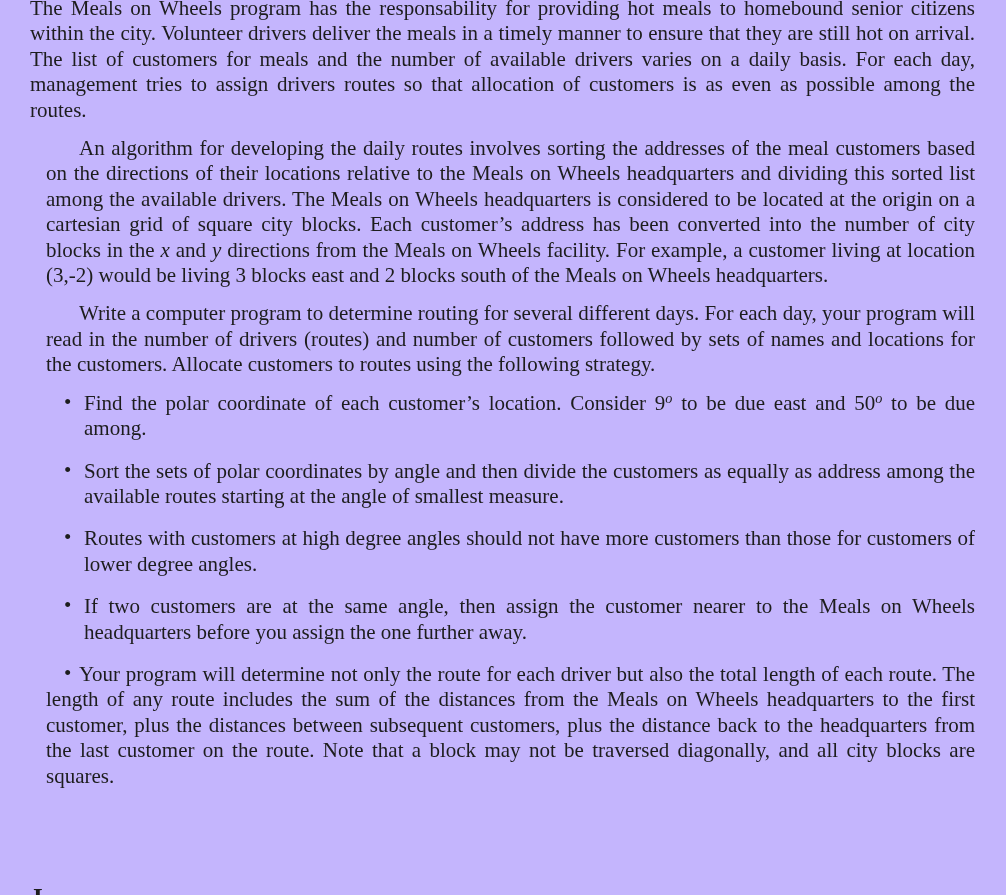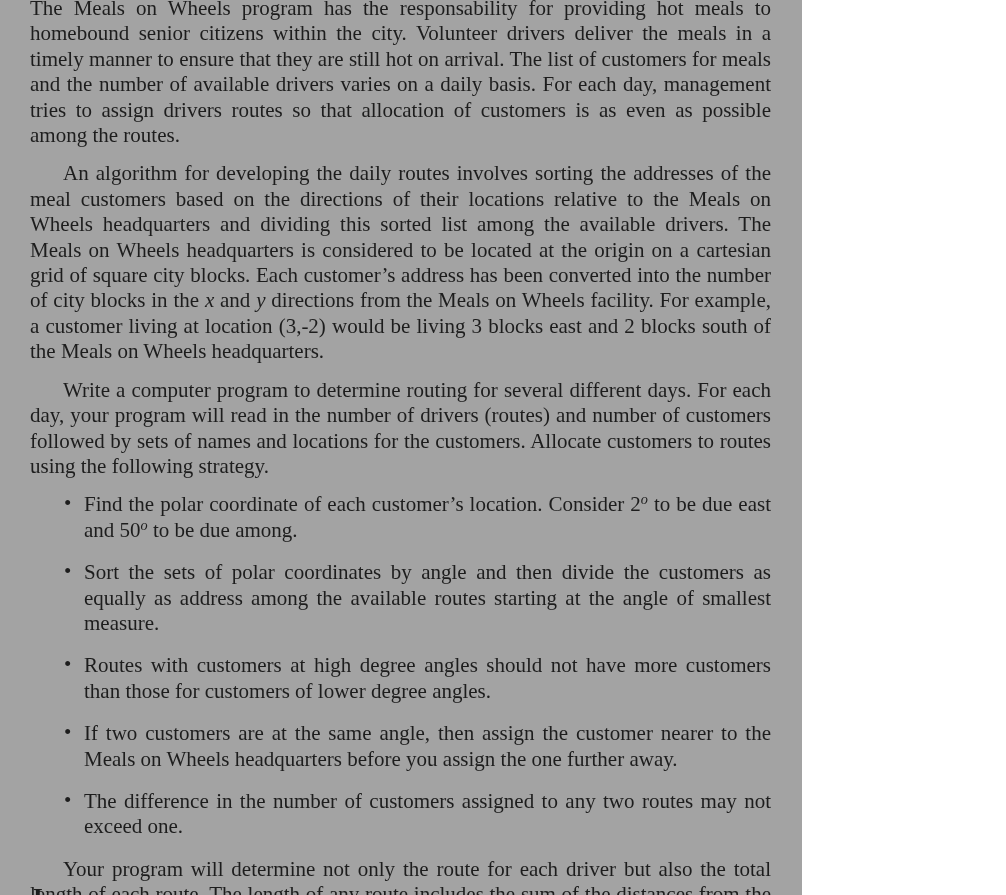--- a/index.html
+++ b/index.html
@@ -1,33 +1,33 @@
 <!DOCTYPE html>
 <html><head>
 <meta charset="utf-8">
 <style>
   html, body { margin: 0; padding: 0; background: #ffffff; }
   .page {
     position: relative;
-    width: 802px;
+    width: 1006px;
     height: 895px;
-    background: #a3a3a3;
+    background: #c4b5fd;
     overflow: hidden;
     font-family: "Liberation Serif", serif;
     font-size: 21px;
     line-height: 25.4px;
     color: #1d1d1d;
   }
   .content {
     padding: 0 31px 0 30px;
     margin-top: -4px;
     text-align: justify;
   }
   p.para { margin: 0 0 13px 0; }
-  p.indent { text-indent: 33px; }
+  p.indent { text-indent: 33px; margin-left: 16px; }
   .math-var { font-style: italic; }
   sup.deg {
     font-style: italic;
     font-size: 68%;
     vertical-align: 0.5em;
     line-height: 0;
   }
   ul.bullets {
     list-style: none;
     margin: 4px 0 17px 0;
@@ -69,33 +69,33 @@
     <p class="para indent">
       <span>An algorithm for developing the daily routes involves sorting the addresses of the meal customers based on the directions of their locations relative to the Meals on Wheels headquarters and dividing this sorted list among the available drivers. The Meals on Wheels headquarters is considered to be located at the origin on a cartesian grid of square city blocks. Each customer’s address has been converted into the number of city blocks in the </span><span class="math-var">x</span><span> and </span><span class="math-var">y</span><span> directions from the Meals on Wheels facility. For example, a customer living at location (3,-2) would be living 3 blocks east and 2 blocks south of the Meals on Wheels headquarters.</span>
     </p>
 
     <p class="para indent">
       <span>Write a computer program to determine routing for several different days. For each day, your program will read in the number of drivers (routes) and number of customers followed by sets of names and locations for the customers. Allocate customers to routes using the following strategy.</span>
     </p>
 
     <ul class="bullets">
       <li>
-        <span class="bullet-dot">•</span><span>Find the polar coordinate of each customer’s location. Consider 2</span><sup class="deg">o</sup><span> to be due east and 50</span><sup class="deg">o</sup><span> to be due among.</span>
+        <span class="bullet-dot">•</span><span>Find the polar coordinate of each customer’s location. Consider 9</span><sup class="deg">o</sup><span> to be due east and 50</span><sup class="deg">o</sup><span> to be due among.</span>
       </li>
       <li>
         <span class="bullet-dot">•</span><span>Sort the sets of polar coordinates by angle and then divide the customers as equally as address among the available routes starting at the angle of smallest measure.</span>
       </li>
       <li>
         <span class="bullet-dot">•</span><span>Routes with customers at high degree angles should not have more customers than those for customers of lower degree angles.</span>
       </li>
       <li>
         <span class="bullet-dot">•</span><span>If two customers are at the same angle, then assign the customer nearer to the Meals on Wheels headquarters before you assign the one further away.</span>
       </li>
       <li>
-        <span class="bullet-dot">•</span><span>The difference in the number of customers assigned to any two routes may not exceed one.</span>
+        <span class="bullet-dot">•</span>
       </li>
     </ul>
 
     <p class="para indent">
       <span>Your program will determine not only the route for each driver but also the total length of each route. The length of any route includes the sum of the distances from the Meals on Wheels headquarters to the first customer, plus the distances between subsequent customers, plus the distance back to the headquarters from the last customer on the route. Note that a block may not be traversed diagonally, and all city blocks are squares.</span>
     </p>
 
   </div>
 
   <div class="cutoff-heading">I</div>

